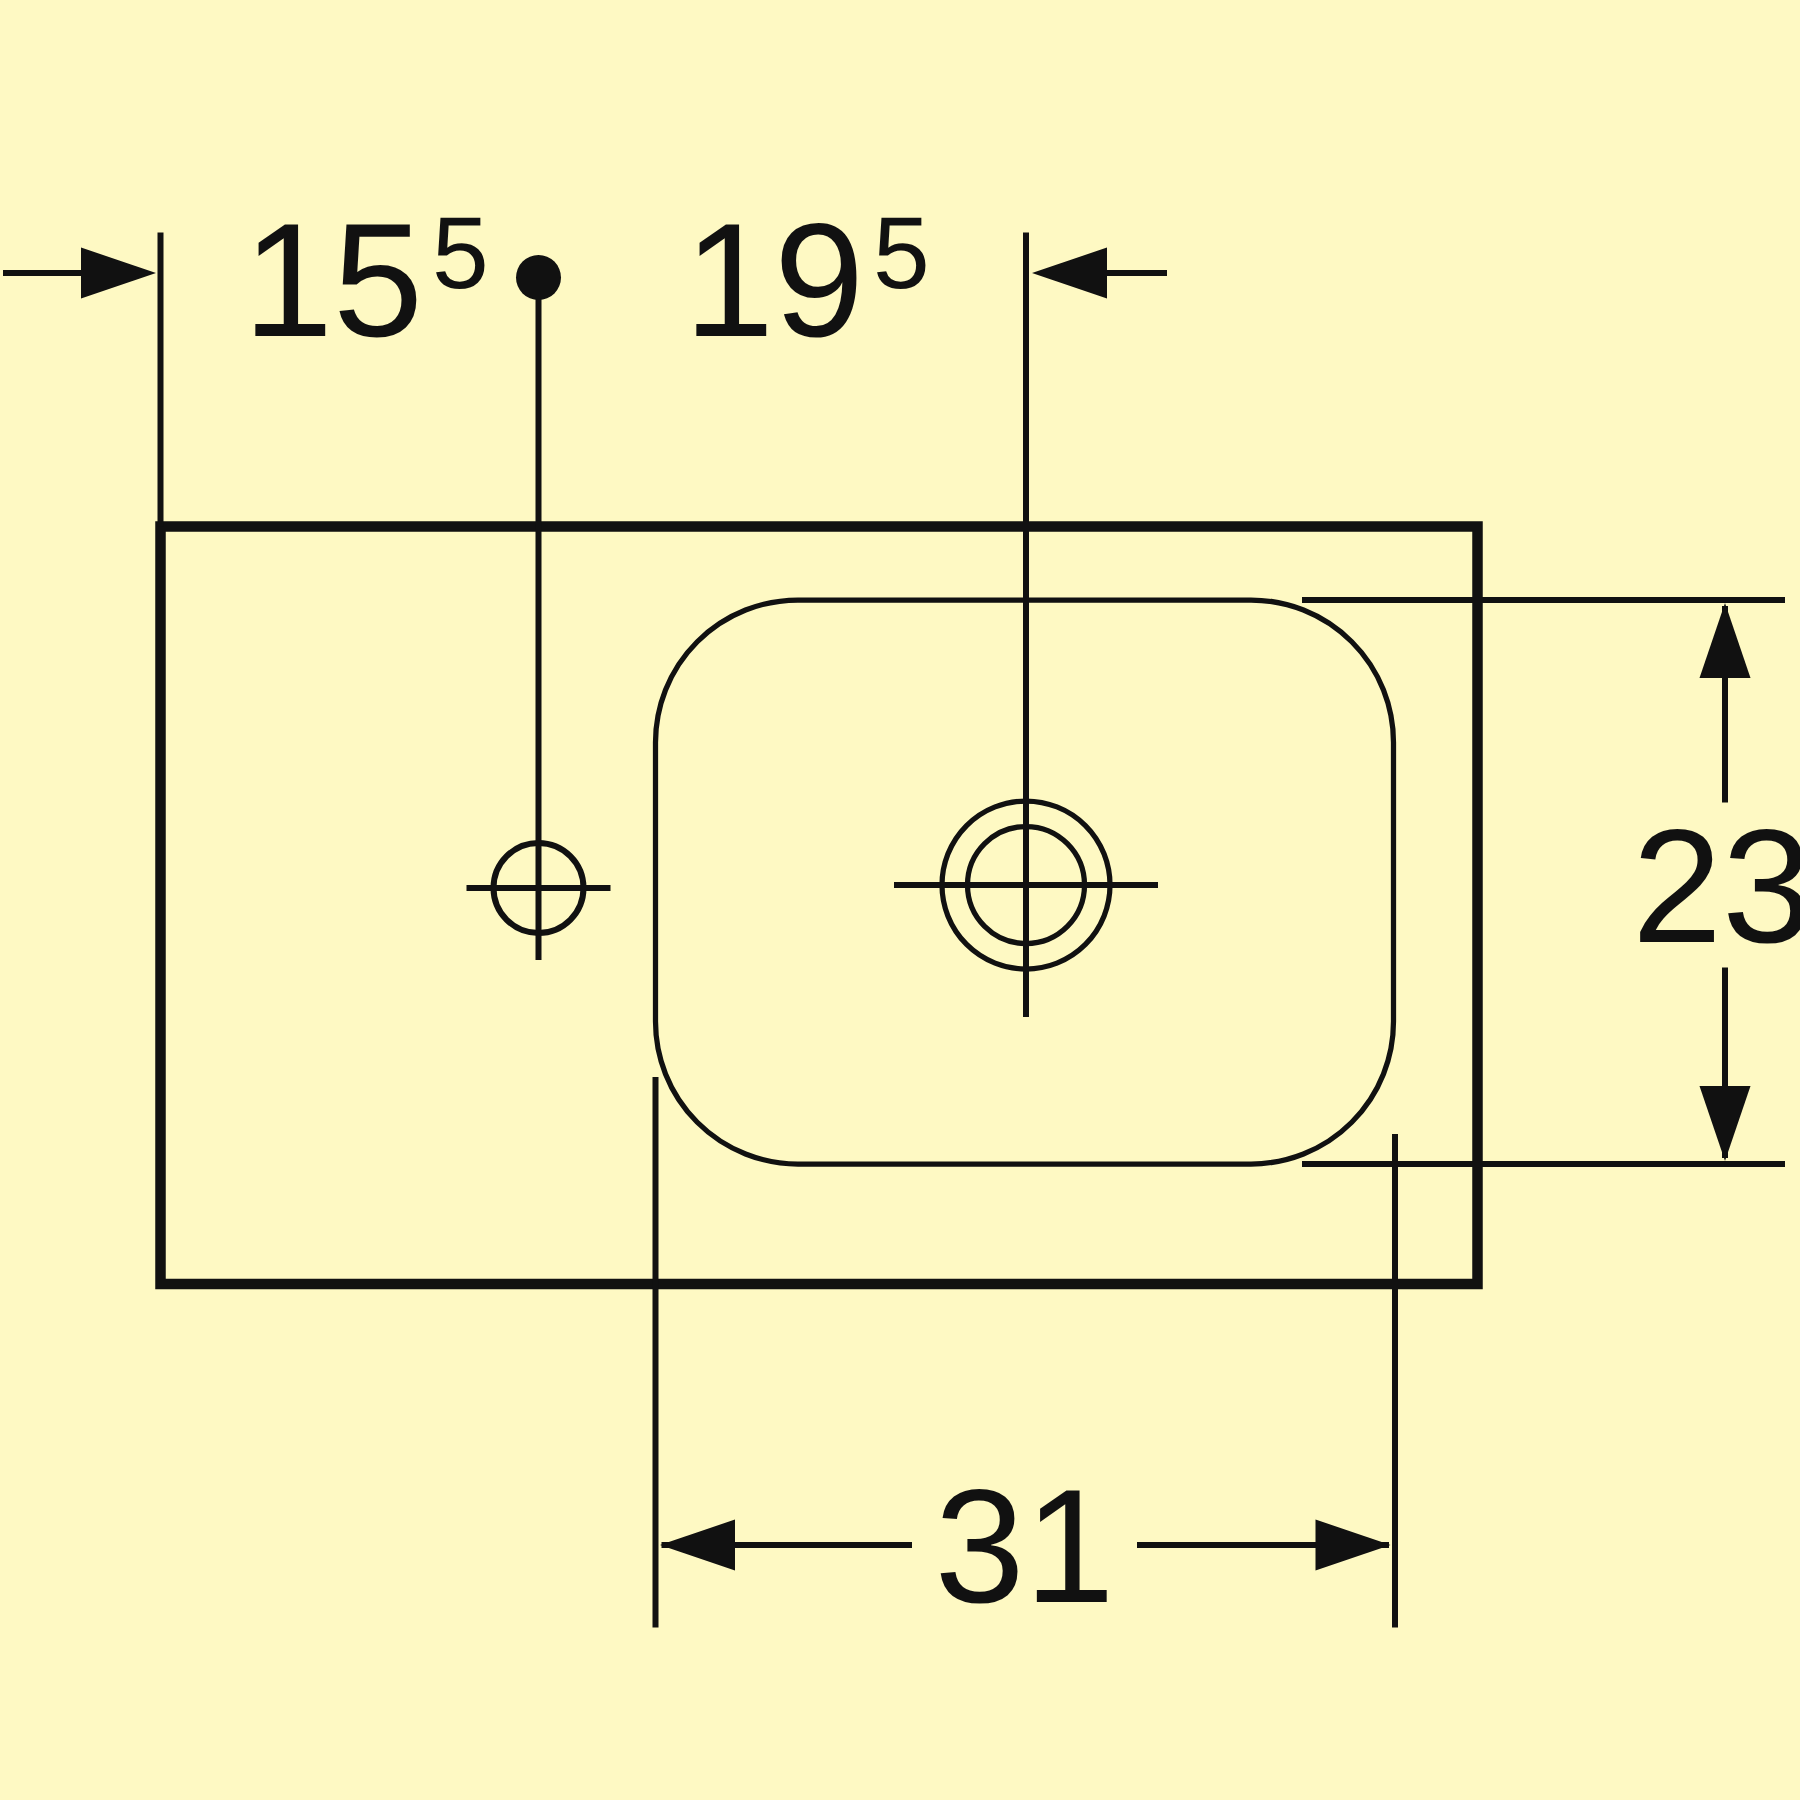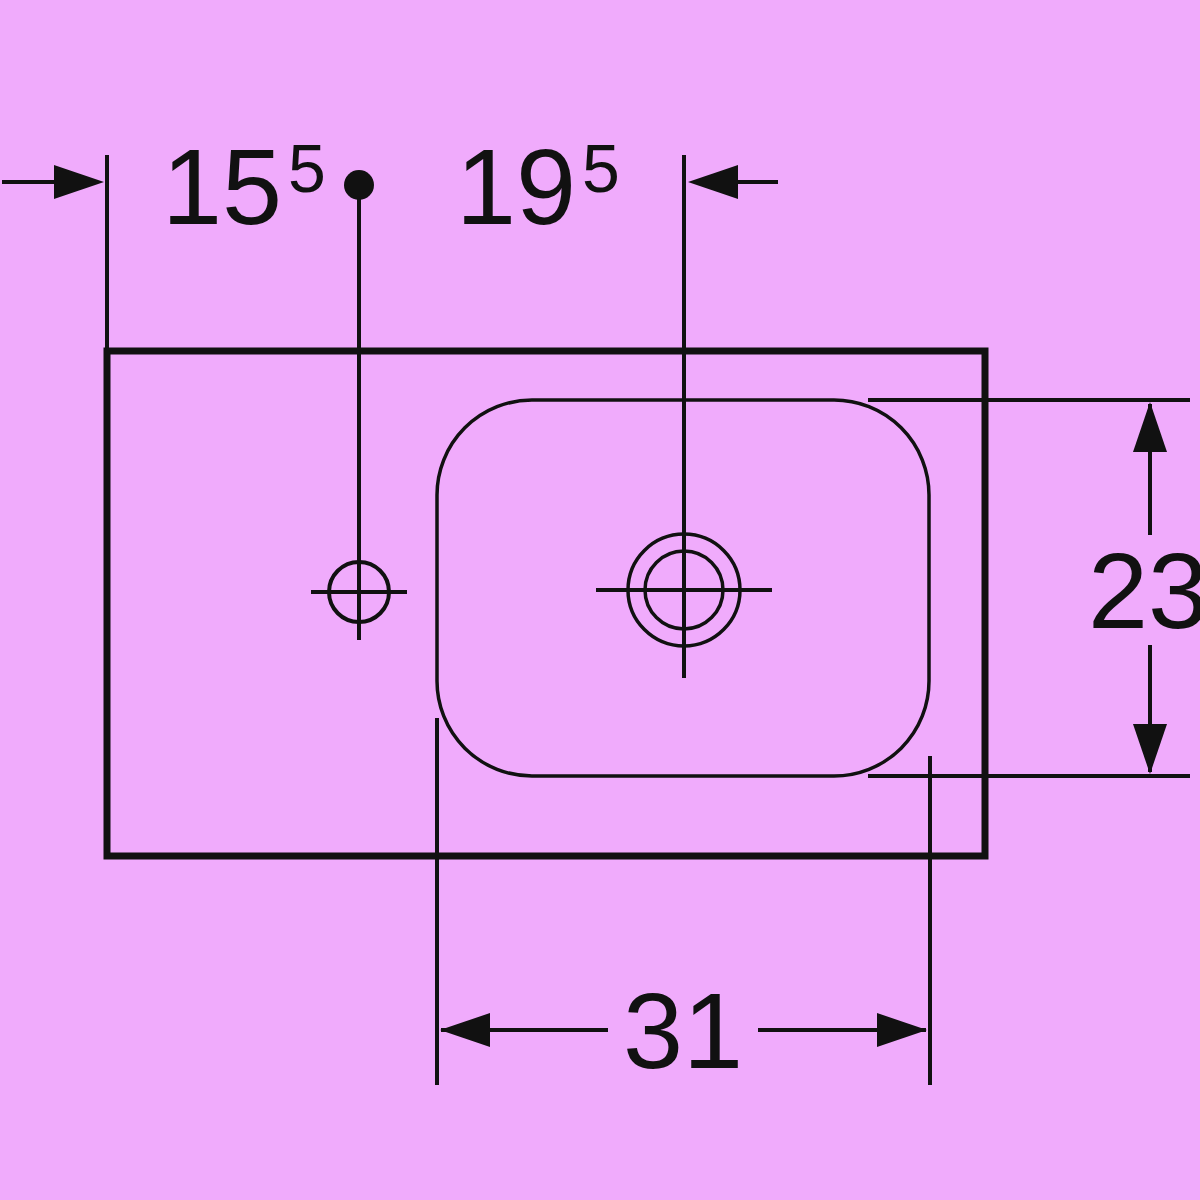--- a/index.html
+++ b/index.html
@@ -4,21 +4,21 @@
 <style>
   html, body {
     margin: 0;
     padding: 0;
     background: #ffffff;
   }
   .stage {
     position: relative;
     width: 1200px;
     height: 1200px;
-    background: #f0abfc;
+    background: #fef9c3;
     overflow: hidden;
   }
   svg {
     display: block;
     width: 1200px;
     height: 1200px;
   }
   text {
     font-family: "Liberation Sans", "DejaVu Sans", sans-serif;
     font-weight: 400;

